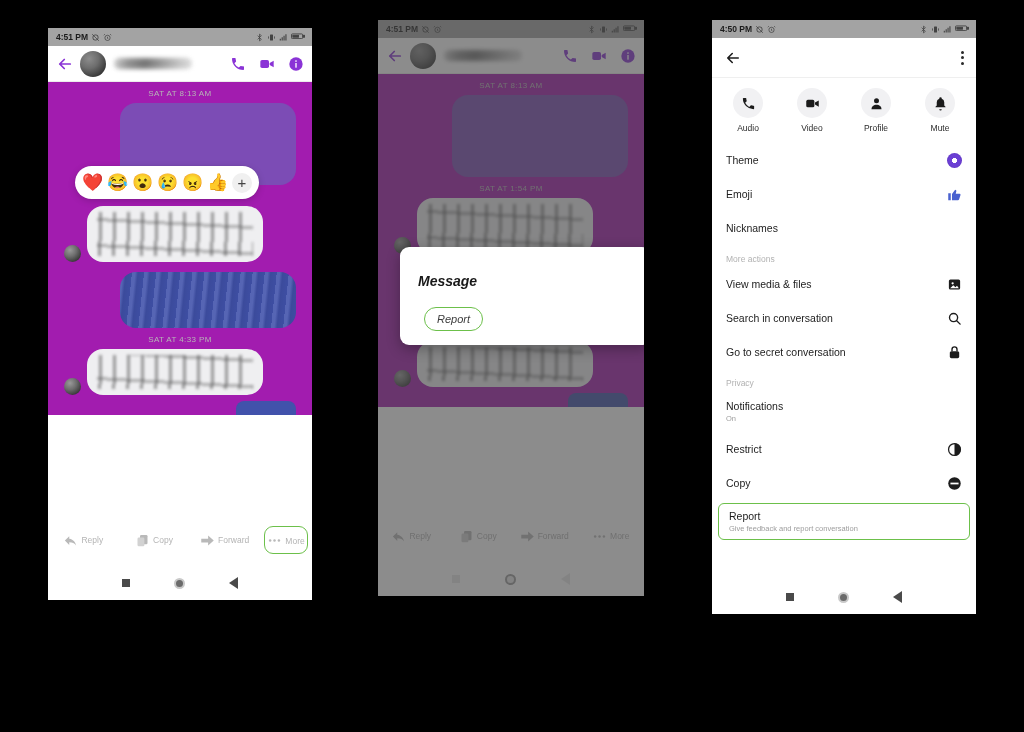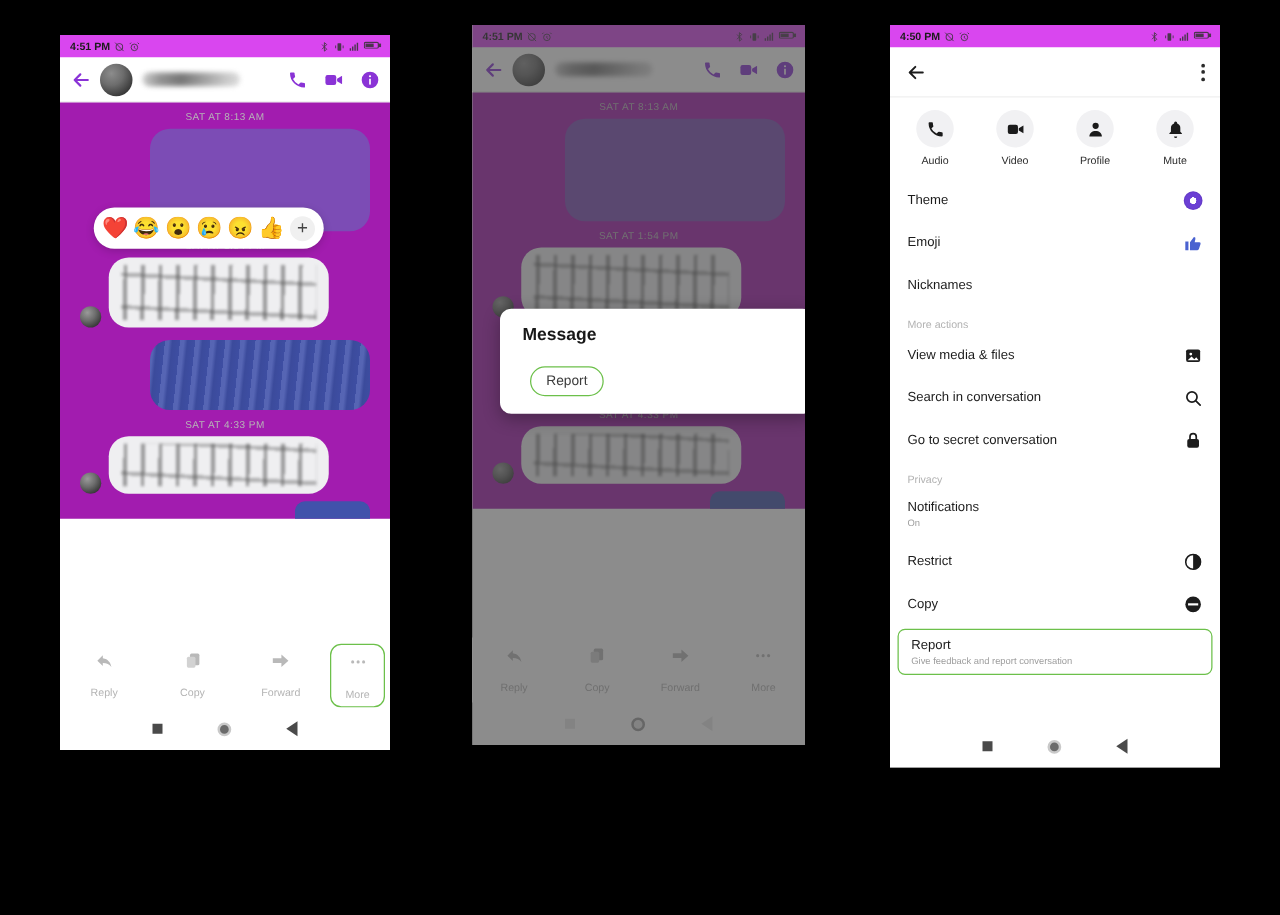--- a/index.html
+++ b/index.html
@@ -20,21 +20,21 @@
   #panel1 { left: 48px;  top: 28px; width: 264px; height: 572px; }
   #panel2 { left: 378px; top: 20px; width: 266px; height: 576px; }
   #panel3 { left: 712px; top: 20px; width: 264px; height: 594px; }
 
   
   .statusbar {
     height: 18px; display: flex; align-items: center;
     justify-content: space-between;
     padding: 0 7px 0 8px;
     font-size: 8.5px; font-weight: bold; color: #1b1b1b;
-    background: #d946ef;
+    background: #a3a3a3;
     gap: 28px;
   }
   .sb-left { display: flex; align-items: center; gap: 3px; }
   .sb-right { display: flex; align-items: center; gap: 3px; }
   .sb-ico { width: 9px; height: 9px; opacity: .85; display:block; }
   .sb-ico svg { display:block; }
 
   
   .convhead {
     height: 36px; display: flex; align-items: center;
@@ -107,22 +107,22 @@
     width: 20px; height: 20px; line-height: 19px;
   }
 
   
   .msgtoolbar {
     position: absolute; left: 0; right: 0; bottom: 34px;
     height: 52px; display: flex; align-items: center;
     background: #ffffff;
   }
   .tb-item {
-    flex: 1; display: flex; flex-direction: column; align-items: center;
-    gap: 13px; color: #b4b4b4; font-size: 8.5px;
+    flex: 1; display: flex; flex-direction: row; align-items: center;
+    gap: 3px; color: #b4b4b4; font-size: 8.5px; justify-content: center;
   }
   .tb-ico { width: 15px; height: 15px; color: #b9b9b9; }
   .tb-ico svg { display: block; }
   .tb-item.highlight {
     border: 1.6px solid #6cc04a; border-radius: 9px;
     padding: 6px 0 5px; margin: 0 4px; flex: 0 0 44px;
   }
 
   
   .navbar {
@@ -139,21 +139,22 @@
     border-right: 9px solid #4a4a4a;
   }
   #panel2 .dimlayer {
     position: absolute; inset: 0; background: rgba(70,70,70,.62); z-index: 4;
     pointer-events: none;
   }
   .dialog {
     position: absolute; left: 22px; top: 227px; width: 251px;
     background: #fff; border-radius: 9px; z-index: 7;
     box-shadow: 0 4px 14px rgba(0,0,0,.3);
-    padding: 12px 0 14px;
+    padding: 26px 0 14px;
+    font-style: italic;
   }
   .dialog-title {
     font-size: 14px; font-weight: bold; color: #181818;
     padding: 0 18px 0; margin-bottom: 14px;
   }
   .dialog-item {
     font-size: 11px; color: #3c3c3c; padding: 8px 18px;
   }
   .dialog-item.highlight {
     border: 1.6px solid #6cc04a; border-radius: 14px;

